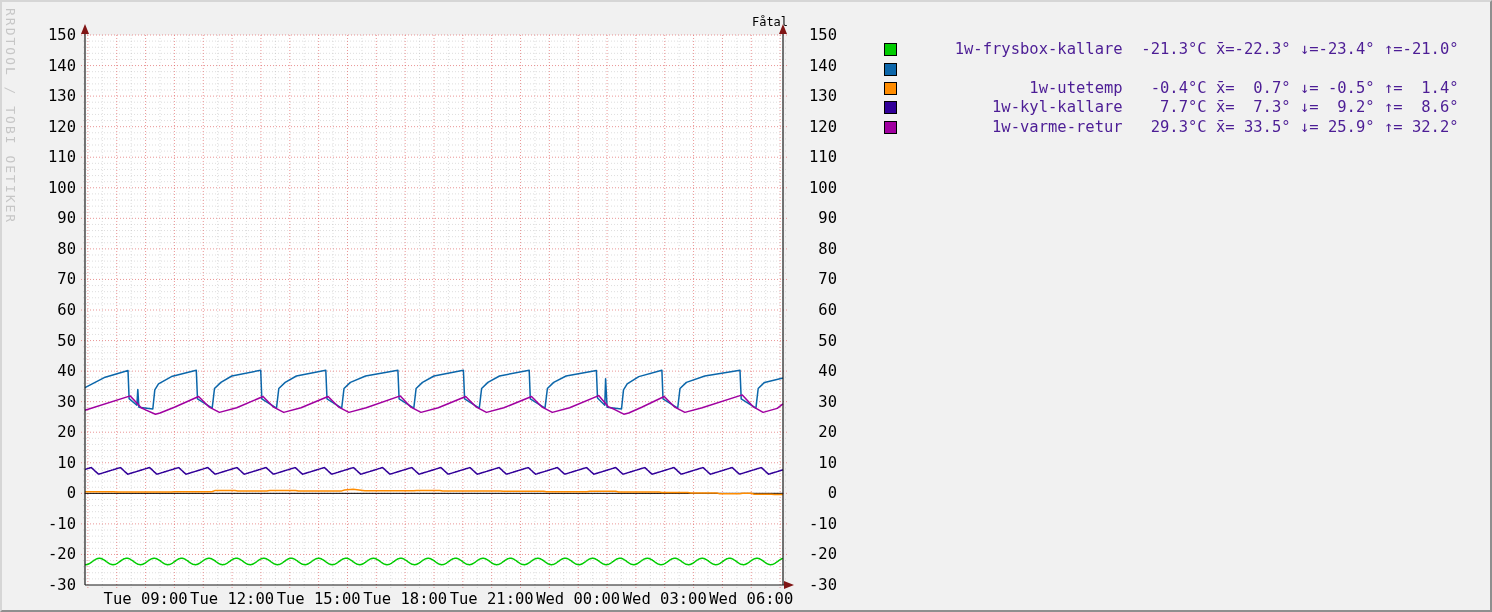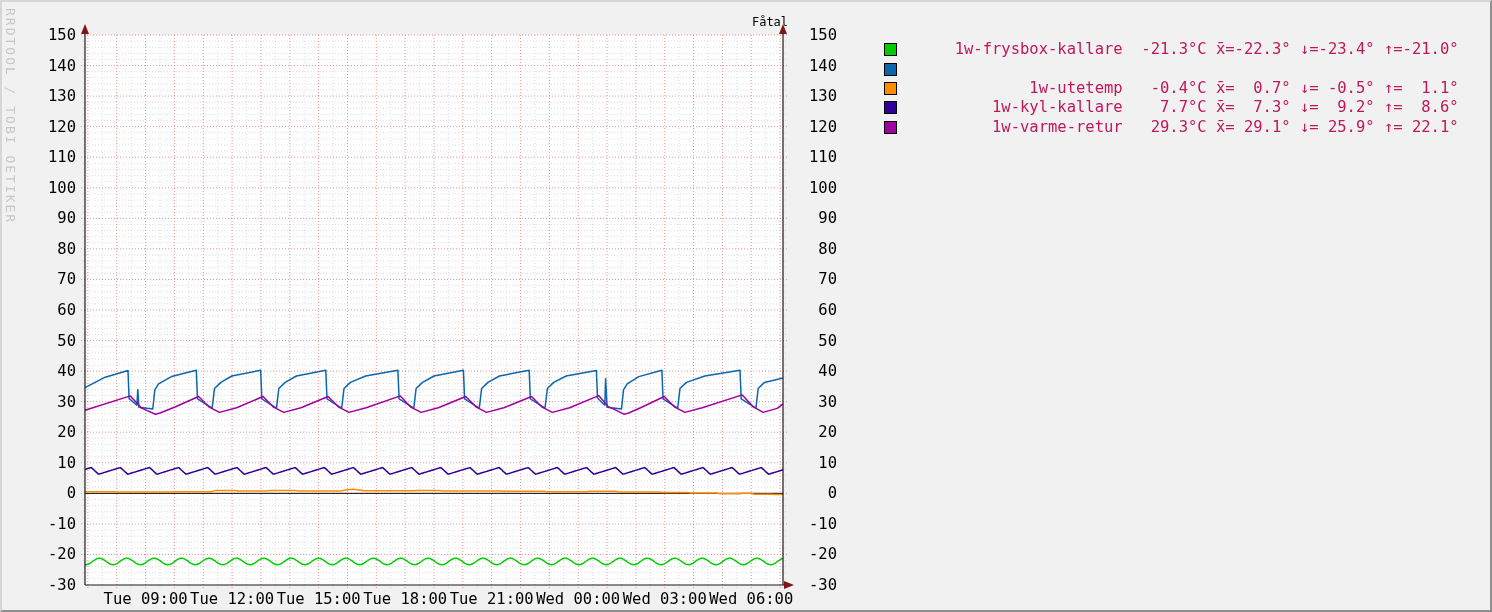--- a/index.html
+++ b/index.html
@@ -29,21 +29,21 @@
   .legend{position:absolute;left:882px;top:38px;}
   .leg-row{display:flex;align-items:center;height:19.4px;}
   .leg-sq{
     width:11px;height:11px;
     border:1px solid #000;
     margin-right:39px;
     flex:none;
   }
   .leg-text{
     white-space:pre;
-    font-size:15.5px;line-height:19px;color:#be185d;
+    font-size:15.5px;line-height:19px;color:#4c1d95;
   }
 </style>
 </head>
 <body>
 
 <div class="graph">
   <svg class="plot-svg" id="plot-svg" width="1488" height="608" viewBox="0 0 1488 608">
       <rect x="83" y="33" width="698" height="550" fill="#ffffff"></rect>
       <line x1="81" y1="576.8888888888889" x2="784" y2="576.8888888888889" stroke="#999999" stroke-opacity="0.32" stroke-width="1" stroke-dasharray="1 2"></line>
       <line x1="81" y1="570.7777777777778" x2="784" y2="570.7777777777778" stroke="#999999" stroke-opacity="0.32" stroke-width="1" stroke-dasharray="1 2"></line>
@@ -248,24 +248,24 @@
   <div class="legend" id="legend">
       <div class="leg-row">
         <span class="leg-sq" style="background: rgb(0, 204, 0);"></span>
         <span class="leg-text">  1w-frysbox-kallare  -21.3°C x̄=-22.3° ↓=-23.4° ↑=-21.0°</span>
       </div>
       <div class="leg-row">
         <span class="leg-sq" style="background: rgb(11, 102, 170);"></span>
       </div>
       <div class="leg-row">
         <span class="leg-sq" style="background: rgb(255, 140, 0);"></span>
-        <span class="leg-text">          1w-utetemp   -0.4°C x̄=  0.7° ↓= -0.5° ↑=  1.1°</span>
+        <span class="leg-text">          1w-utetemp   -0.4°C x̄=  0.7° ↓= -0.5° ↑=  1.4°</span>
       </div>
       <div class="leg-row">
         <span class="leg-sq" style="background: rgb(50, 0, 153);"></span>
         <span class="leg-text">      1w-kyl-kallare    7.7°C x̄=  7.3° ↓=  9.2° ↑=  8.6°</span>
       </div>
       <div class="leg-row">
         <span class="leg-sq" style="background: rgb(160, 0, 160);"></span>
-        <span class="leg-text">      1w-varme-retur   29.3°C x̄= 29.1° ↓= 25.9° ↑= 22.1°</span>
+        <span class="leg-text">      1w-varme-retur   29.3°C x̄= 33.5° ↓= 25.9° ↑= 32.2°</span>
       </div>
     </div>
 </div>
 
 </body></html>

